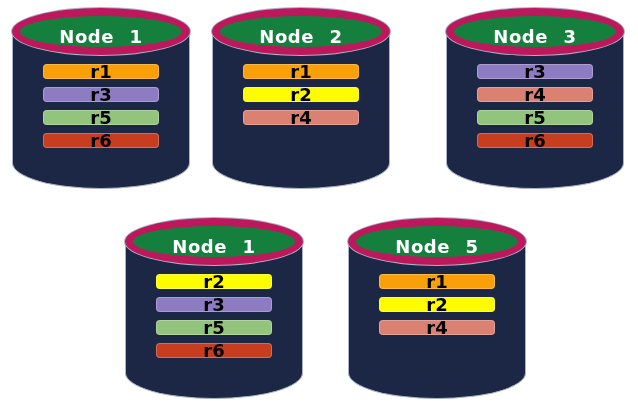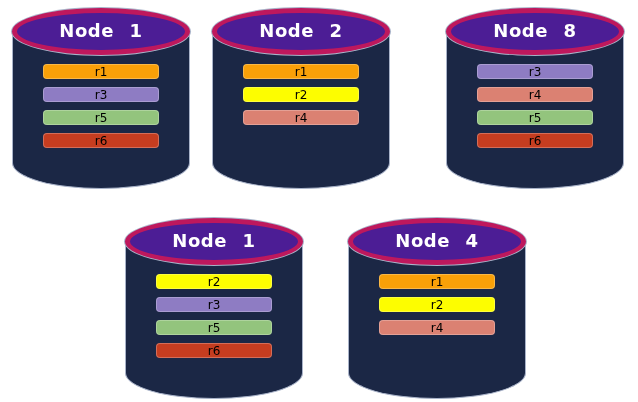--- a/index.html
+++ b/index.html
@@ -30,28 +30,28 @@
     border: 1px solid #A9B3C9;
     border-top: none;
     border-radius: 0 0 50% 50% / 0 0 26px 26px;
     box-sizing: border-box;
     z-index: 1;
   }
   .cyl-top {
     position: absolute;
     left: 0; right: 0; top: 0;
     height: 47px;
-    background: #4c1d95;
-    border: 5px solid #be185d;
+    background: #15803d;
+    border: 8px solid #be185d;
     border-radius: 50%;
     box-sizing: border-box;
     box-shadow: 0 0 0 1px #A9B3C9;
     z-index: 2;
     display: flex;
-    align-items: center;
+    align-items: flex-end;
     justify-content: center;
   }
   .node-label {
     color: #ffffff;
     font-weight: bold;
     font-size: 18px;
     word-spacing: 9px;
     letter-spacing: 0.5px;
     margin-top: -2px;
   }
@@ -65,22 +65,22 @@
     flex-direction: column;
     gap: 8px;
     z-index: 3;
   }
   .bar {
     height: 15px;
     border-radius: 4px;
     display: flex;
     align-items: center;
     justify-content: center;
-    font-weight: normal;
-    font-size: 12px;
+    font-weight: bold;
+    font-size: 18px;
     color: #000000;
     box-shadow: inset 0 0 0 1px rgba(255,255,255,0.25);
   }
 </style>
 </head>
 <body>
 
 <div class="canvas">
 
   <div class="node node-1">
@@ -104,21 +104,21 @@
     <div class="bars">
         <div class="bar" style="background: rgb(249, 160, 8);">r1</div>
         <div class="bar" style="background: rgb(253, 253, 0);">r2</div>
         <div class="bar" style="background: rgb(219, 129, 114);">r4</div>
       </div>
   </div>
 
   <div class="node node-3">
     <div class="cyl-body"></div>
     <div class="cyl-top">
-      <span class="node-label">Node 8</span>
+      <span class="node-label">Node 3</span>
     </div>
     <div class="bars">
         <div class="bar" style="background: rgb(142, 124, 195);">r3</div>
         <div class="bar" style="background: rgb(219, 129, 114);">r4</div>
         <div class="bar" style="background: rgb(147, 196, 125);">r5</div>
         <div class="bar" style="background: rgb(198, 61, 32);">r6</div>
       </div>
   </div>
 
   <div class="node node-4">
@@ -130,21 +130,21 @@
         <div class="bar" style="background: rgb(253, 253, 0);">r2</div>
         <div class="bar" style="background: rgb(142, 124, 195);">r3</div>
         <div class="bar" style="background: rgb(147, 196, 125);">r5</div>
         <div class="bar" style="background: rgb(198, 61, 32);">r6</div>
       </div>
   </div>
 
   <div class="node node-5">
     <div class="cyl-body"></div>
     <div class="cyl-top">
-      <span class="node-label">Node 4</span>
+      <span class="node-label">Node 5</span>
     </div>
     <div class="bars">
         <div class="bar" style="background: rgb(249, 160, 8);">r1</div>
         <div class="bar" style="background: rgb(253, 253, 0);">r2</div>
         <div class="bar" style="background: rgb(219, 129, 114);">r4</div>
       </div>
   </div>
 
 </div>
 

